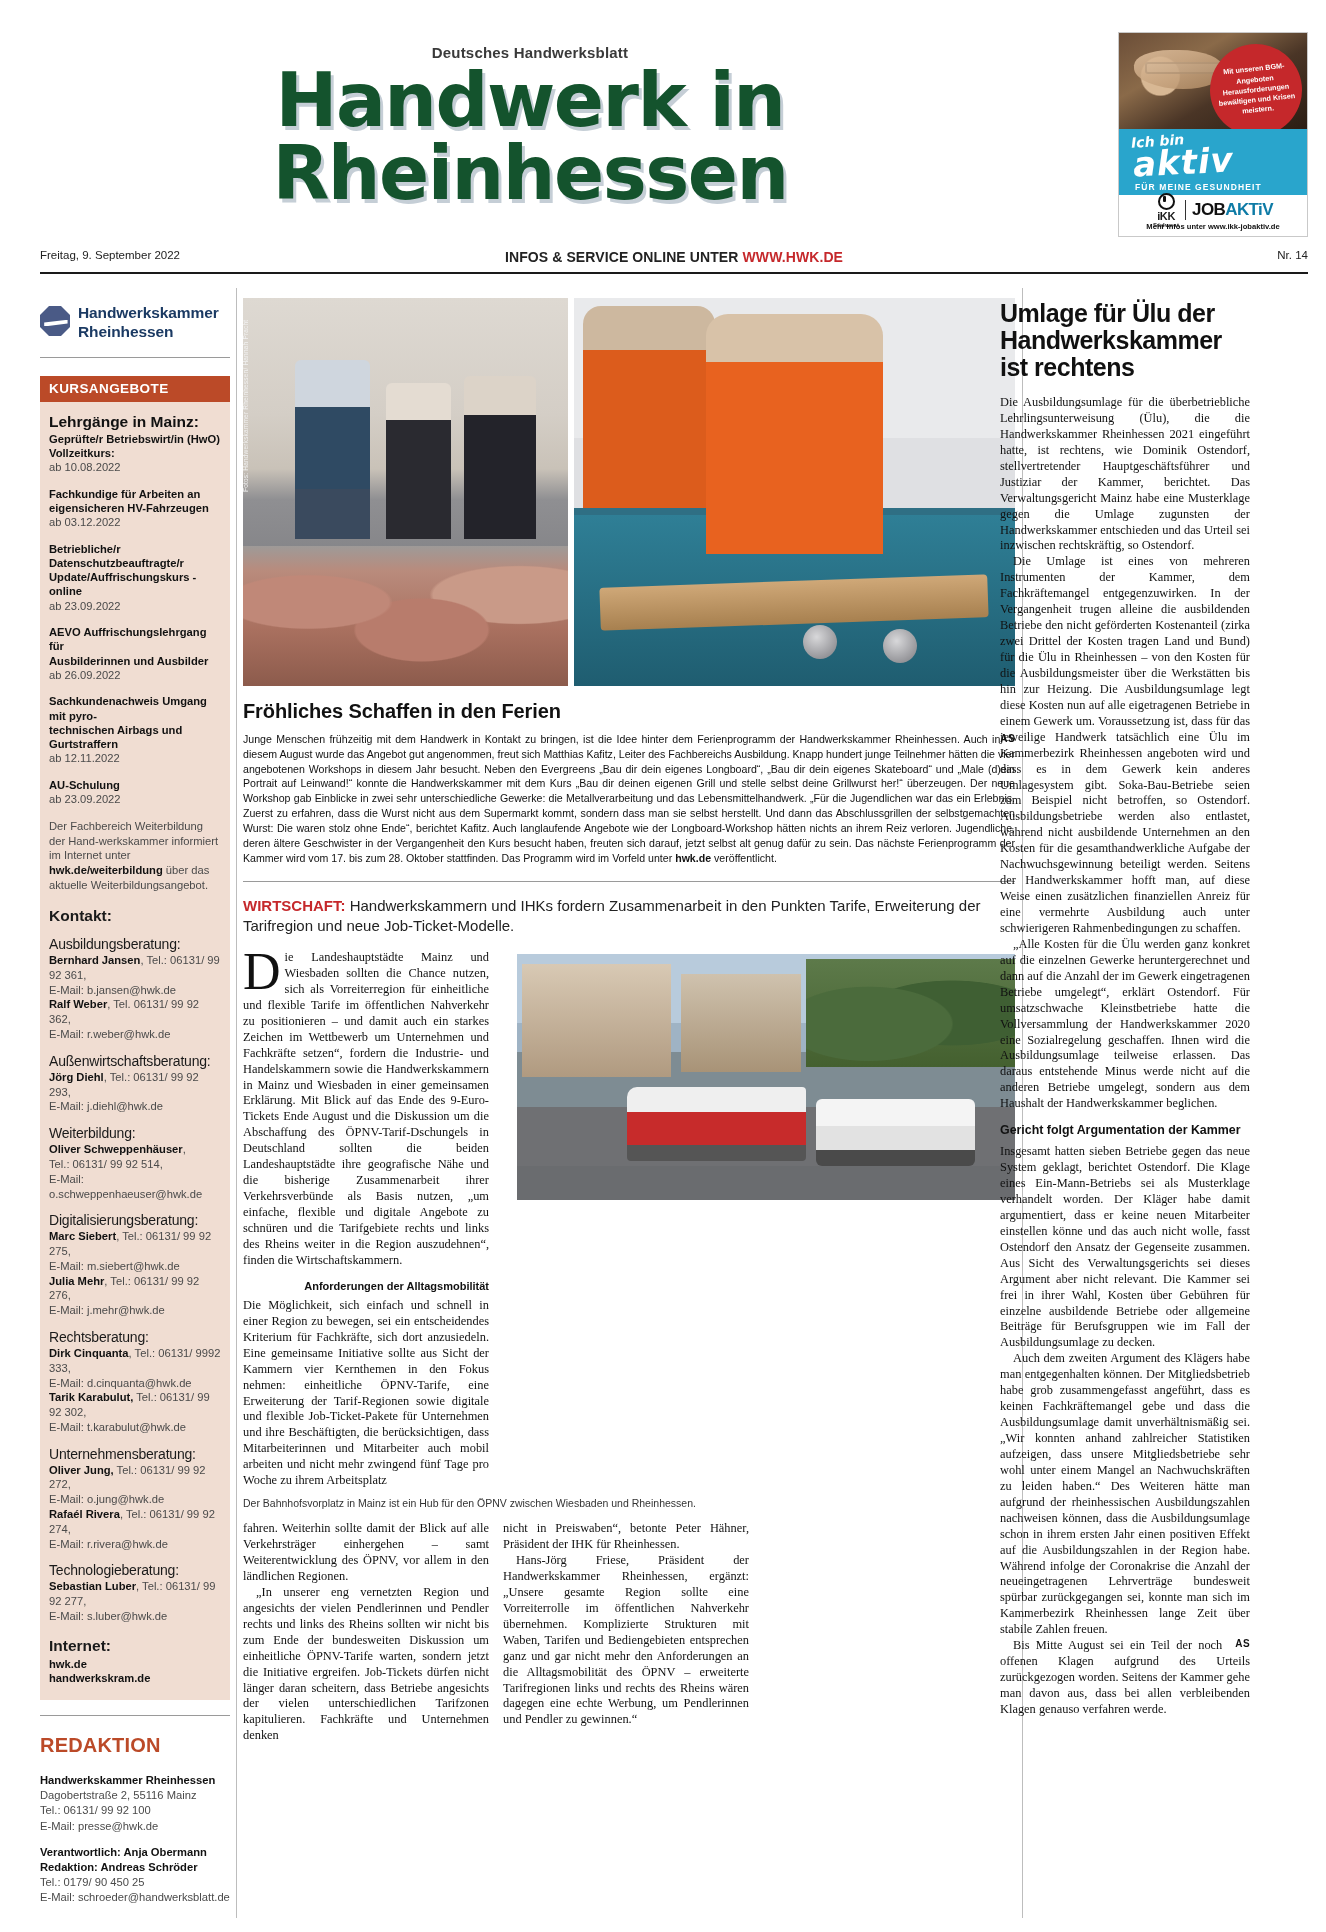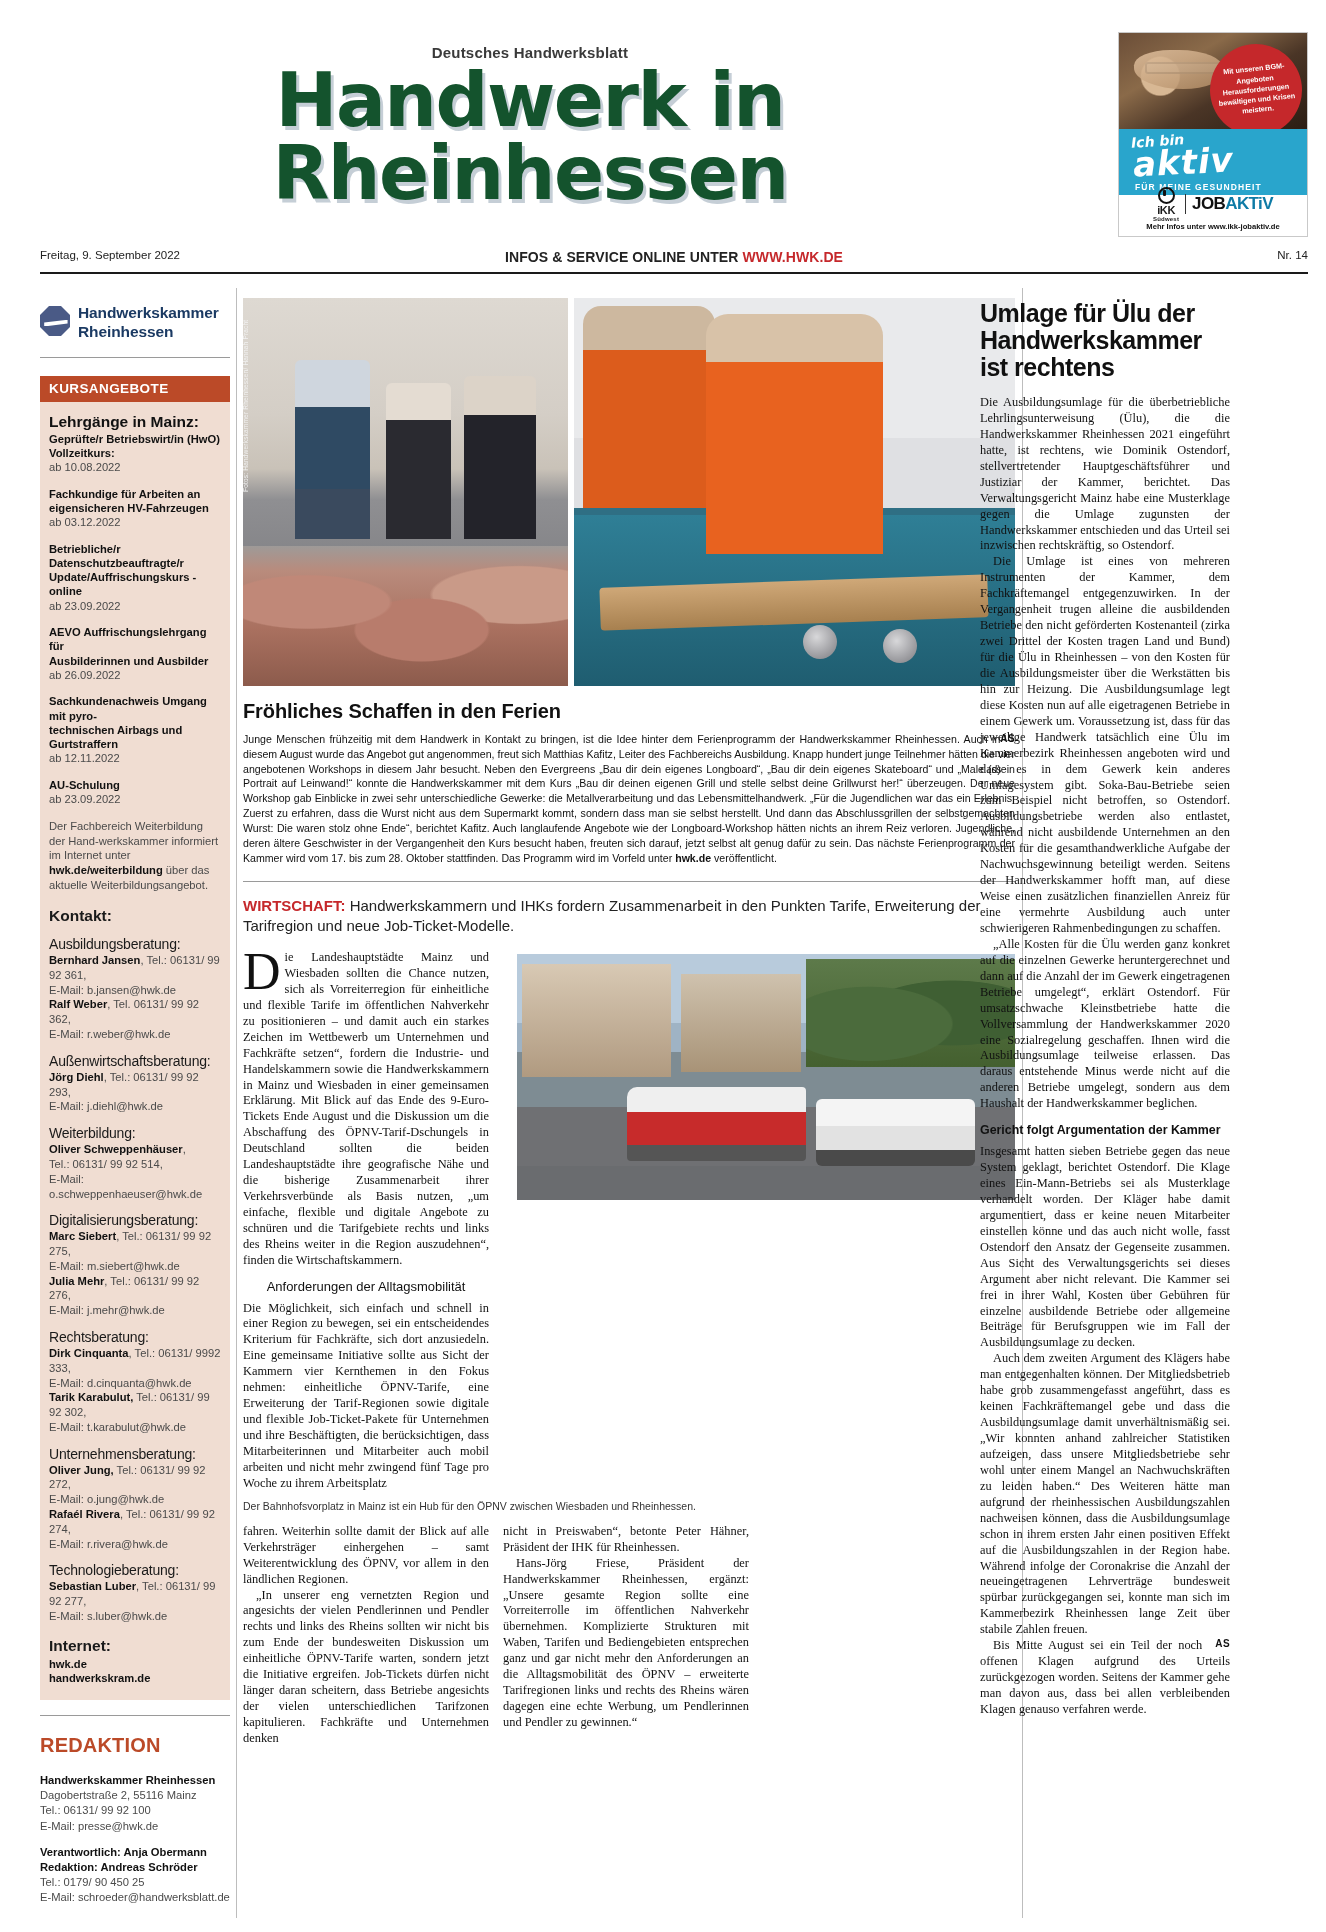--- a/index.html
+++ b/index.html
@@ -86,21 +86,21 @@
     position:absolute;left:14px;top:13px;font-size:34px;
     font-style:italic;font-weight:700;letter-spacing:1px;
     font-family:"DejaVu Sans", sans-serif;
     transform:rotate(-3deg);
   }
   .ad-sub{
     position:absolute;left:16px;bottom:3px;font-size:8.5px;
     letter-spacing:1.1px;font-weight:600;
   }
   .ad-logos{
-    position:absolute;left:0;top:158px;width:100%;height:26px;
+    position:absolute;left:0;top:164px;width:100%;height:26px;
     display:flex;align-items:center;justify-content:center;gap:6px;
   }
   .ikk-mark{
     display:flex;flex-direction:column;align-items:center;line-height:1;
   }
   .ikk-circle{
     width:13px;height:13px;border-radius:50%;border:2.5px solid #111;
     position:relative;margin:0 auto 1px;
   }
   .ikk-circle:after{content:"";position:absolute;left:3.5px;top:1.5px;width:3px;height:6px;background:#111;border-radius:1px;}
@@ -126,21 +126,21 @@
   }
   .datebar .center .red{color:#c5282b;}
   .rule-thick{
     position:absolute;top:272px;left:40px;right:18px;height:2px;background:#1a1a1a;
   }
 
   
   .cols{position:absolute;top:288px;left:0;width:1326px;}
   .col-left{position:absolute;left:40px;top:0;width:190px;}
   .col-mid{position:absolute;left:243px;top:0;width:772px;}
-  .col-right{position:absolute;left:980px;top:0;width:250px;}
+  .col-right{position:absolute;left:1000px;top:0;width:250px;}
   .vrule{position:absolute;top:0;width:1px;background:#bdbdbd;}
 
   
   .hwk-logo{display:flex;align-items:flex-start;gap:8px;margin-top:16px;}
   .hwk-mark{
     width:30px;height:30px;flex:0 0 30px;margin-top:2px;position:relative;
   }
   .hwk-mark .oct{
     position:absolute;inset:0;background:#4a5a86;
     clip-path:polygon(30% 0,70% 0,100% 30%,100% 70%,70% 100%,30% 100%,0 70%,0 30%);
@@ -245,21 +245,21 @@
     hyphens:auto;
   }
   .art-col:last-child{margin-right:0;}
   .dropcap{
     float:left;font-size:52px;line-height:40px;font-weight:normal;
     font-family:"Liberation Serif", serif;
     margin:2px 4px 0 0;
   }
   .art-sub{
     font-family:"Liberation Sans", sans-serif;
-    font-size:13px;font-weight:normal;margin:10px 0 5px;text-align:center;
+    font-size:11px;font-weight:bold;margin:10px 0 5px;text-align:right;
   }
   .art-indent{text-indent:13px;}
 
   .photo-mid{
     float:right;width:498px;height:246px;margin:4px 0 4px 12px;position:relative;overflow:hidden;
   }
   .pm-bg{position:absolute;inset:0;background:linear-gradient(180deg,#b8cbdc 0 28%,#9fb3c4 28% 40%,#7e8c93 40% 62%,#6f7073 62% 100%);}
   .pm-bld{position:absolute;left:1%;top:4%;width:30%;height:46%;background:linear-gradient(180deg,#d8c9b4,#b09a80);}
   .pm-bld2{position:absolute;left:33%;top:8%;width:24%;height:40%;background:linear-gradient(180deg,#cfc2ae,#a89377);}
   .pm-trees{position:absolute;left:58%;top:2%;width:42%;height:44%;background:radial-gradient(ellipse at 30% 60%,#4b6b3c 0 40%,rgba(0,0,0,0) 41%),radial-gradient(ellipse at 70% 50%,#3f5f33 0 42%,rgba(0,0,0,0) 43%),linear-gradient(180deg,#5d7a4a,#44602f);}

